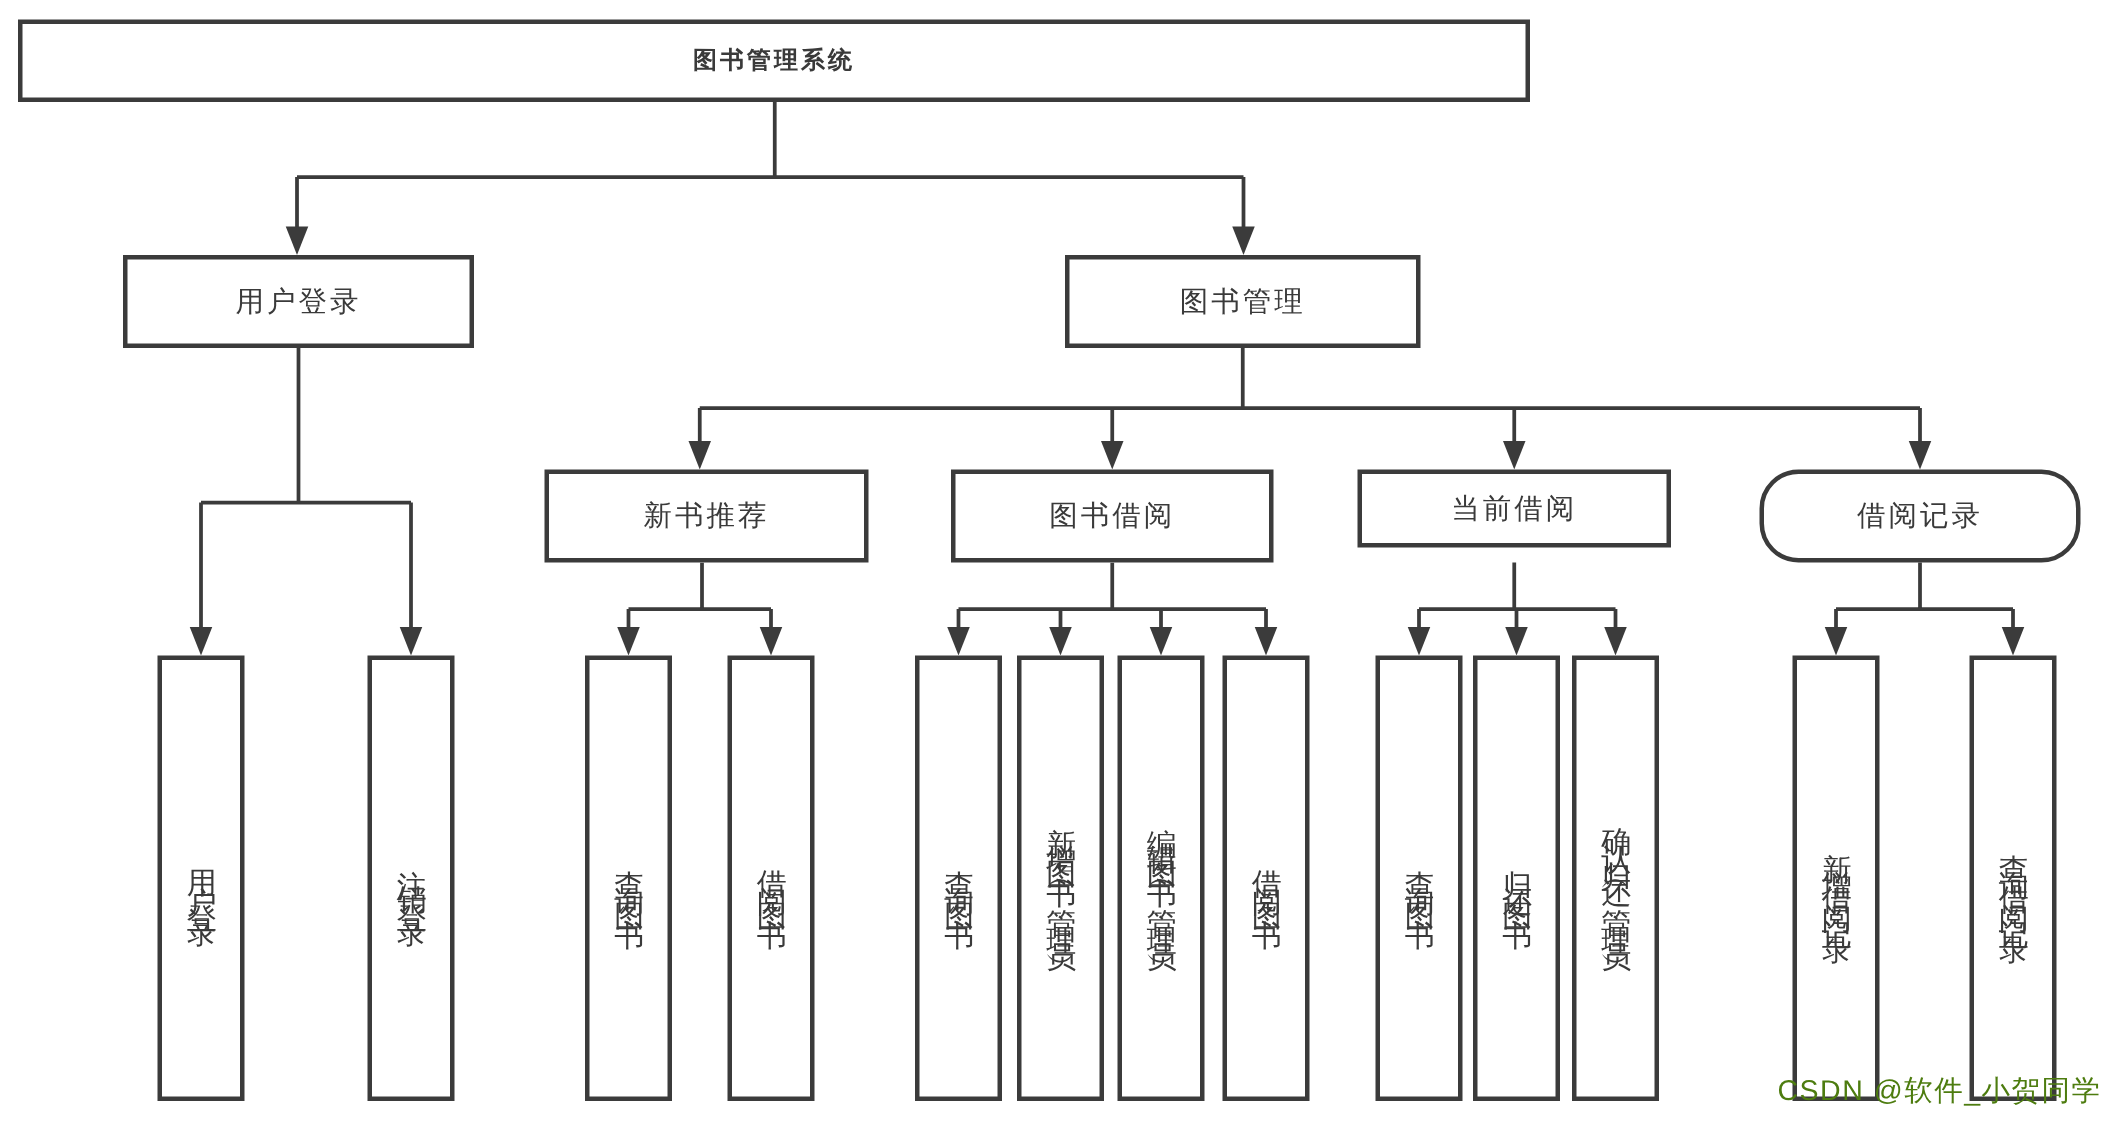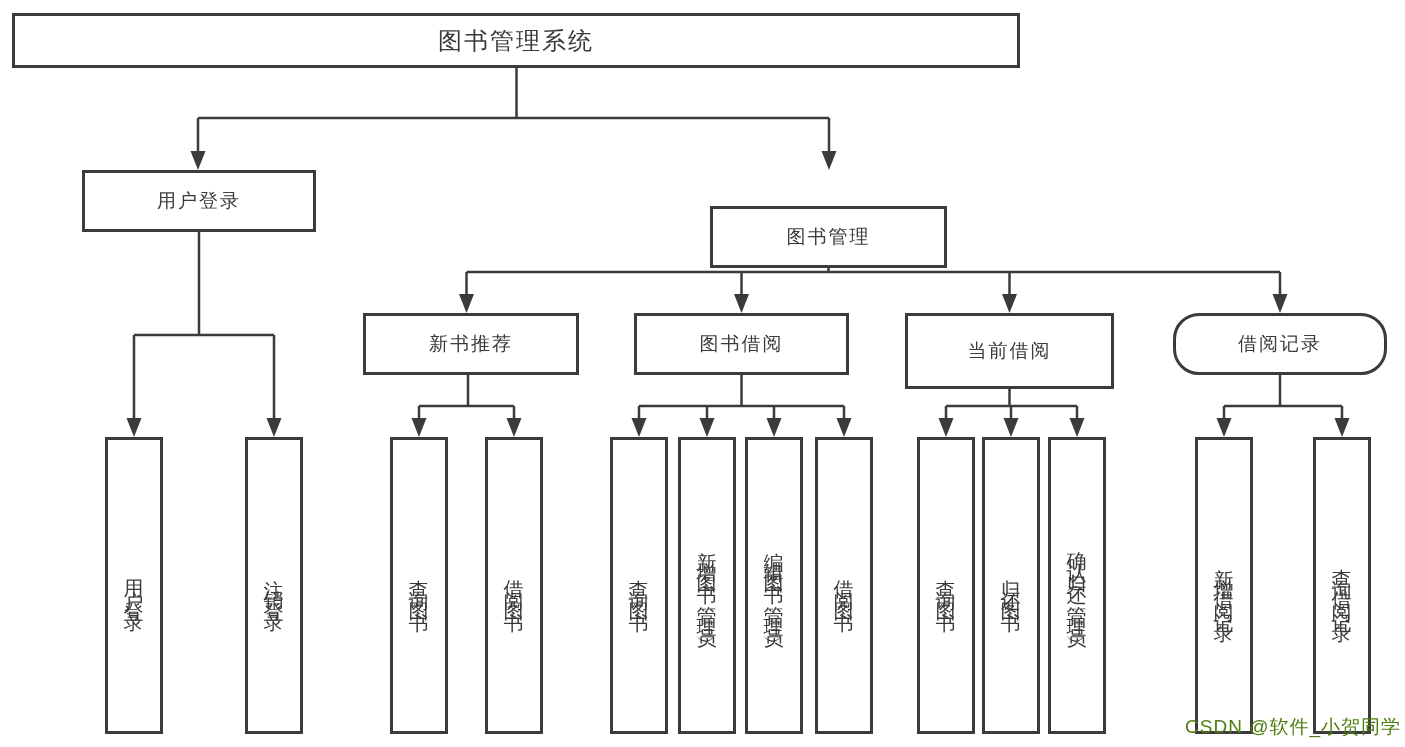--- a/index.html
+++ b/index.html
@@ -33,21 +33,22 @@
     justify-content: center;
     color: #3a3a3a;
     z-index: 2;
   }
   .node.h span {
     font-size: 19px;
     letter-spacing: 2px;
     white-space: nowrap;
   }
   .node.root span {
-    font-size: 24px;
+    font-size: 16px;
+    font-weight: bold;
   }
   .node.v span {
     writing-mode: vertical-rl;
     text-orientation: mixed;
     font-size: 20px;
     letter-spacing: 11px;
     line-height: 1;
   }
   .watermark {
     position: absolute;
@@ -108,31 +109,31 @@
     </g>
   </svg>
 
   <div class="node h root" style="left:12px; top:13px; width:1008px; height:55px;">
     <span>图书管理系统</span>
   </div>
 
   <div class="node h" style="left:82px; top:170px; width:234px; height:62px;">
     <span>用户登录</span>
   </div>
-  <div class="node h" style="left:710px; top:170px; width:237px; height:62px;margin-top:36px;">
+  <div class="node h" style="left:710px; top:170px; width:237px; height:62px;">
     <span>图书管理</span>
   </div>
 
   <div class="node h" style="left:363px; top:313px; width:216px; height:62px;">
     <span>新书推荐</span>
   </div>
   <div class="node h" style="left:634px; top:313px; width:215px; height:62px;">
     <span>图书借阅</span>
   </div>
-  <div class="node h" style="left:905px; top:313px; width:209px; height:76px;">
+  <div class="node h" style="left:905px; top:313px; width:209px; height:52px;">
     <span>当前借阅</span>
   </div>
   <div class="node h" style="left:1173px; top:313px; width:214px; height:62px;border-radius:26px;">
     <span>借阅记录</span>
   </div>
 
   <div class="node v" style="left:105px; top:437px; width:58px; height:297px;">
     <span>用户登录</span>
   </div>
   <div class="node v" style="left:245px; top:437px; width:58px; height:297px;">

